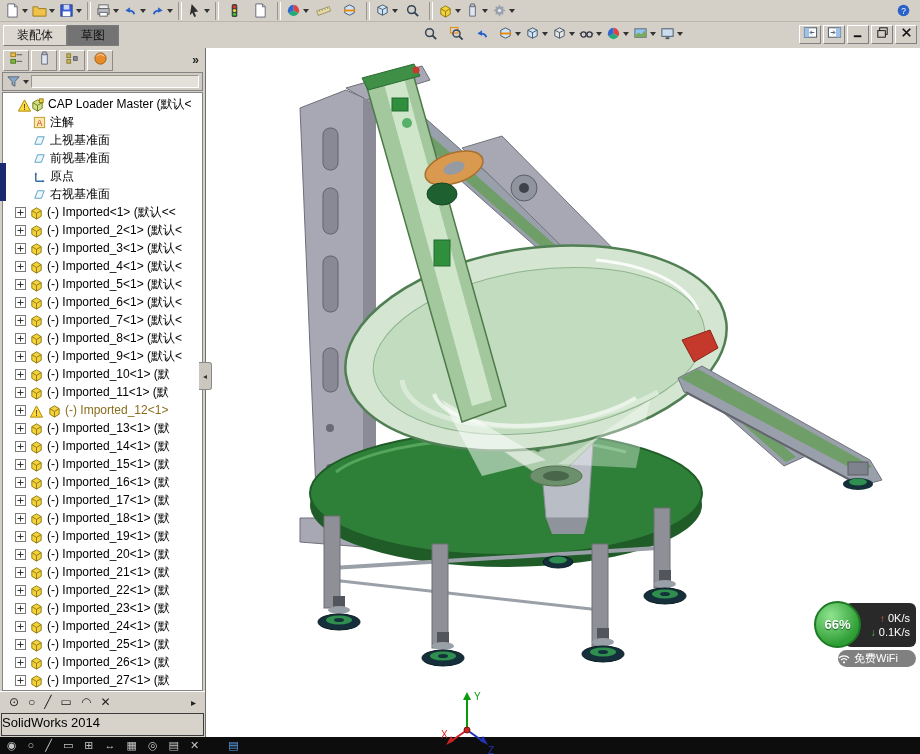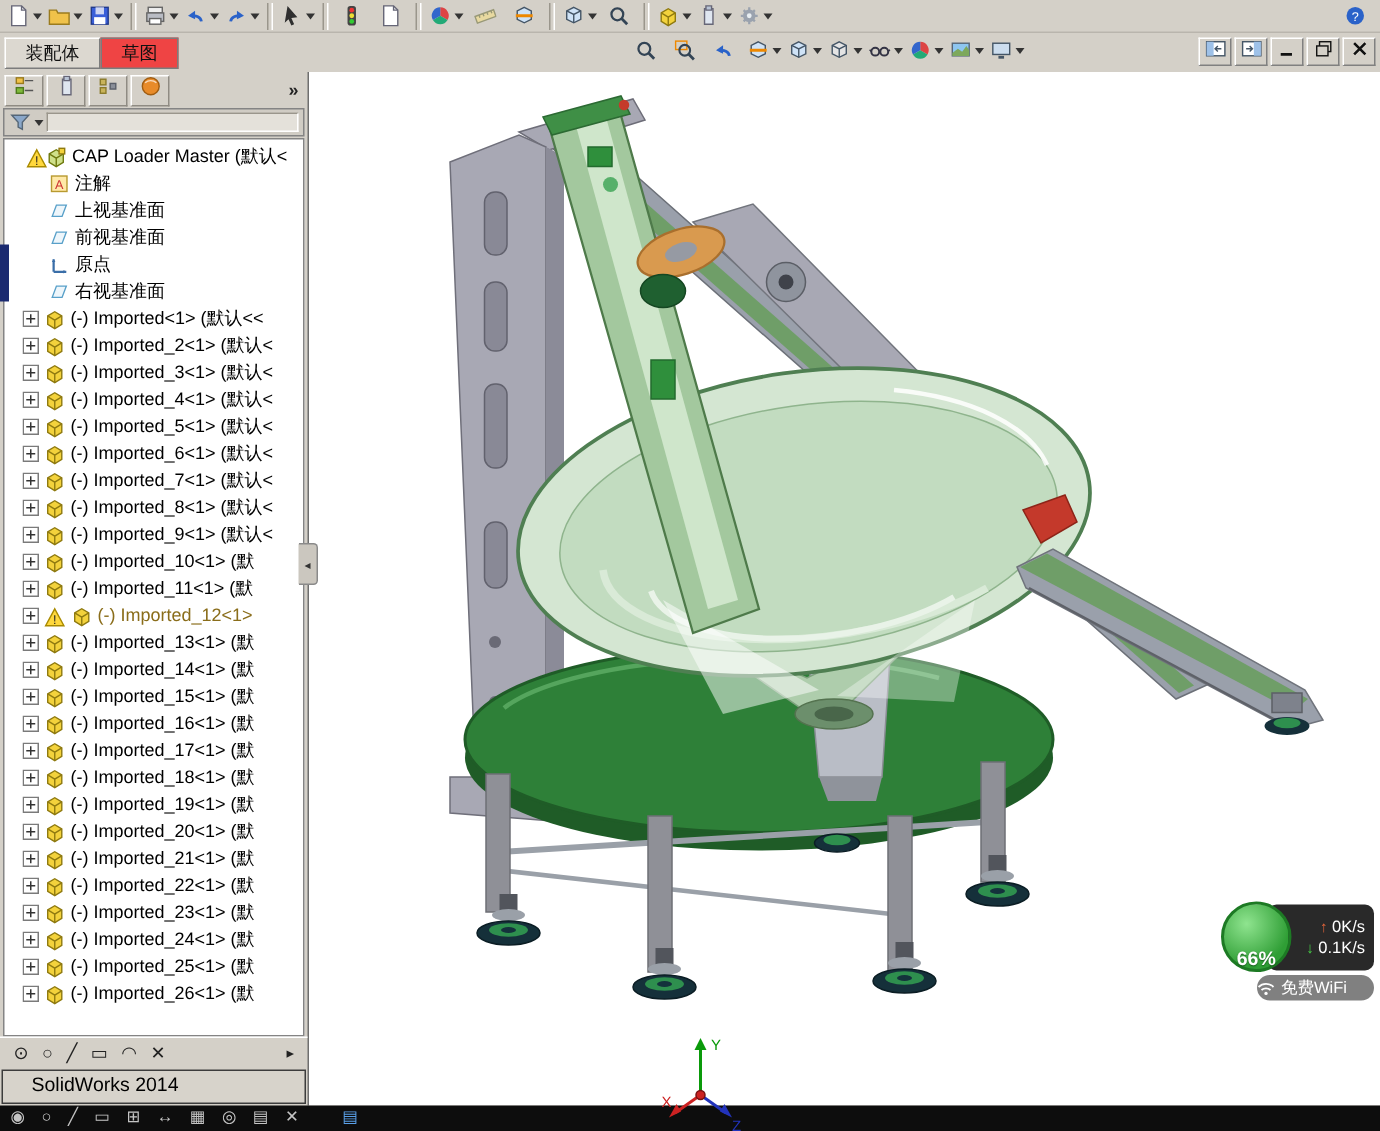--- a/index.html
+++ b/index.html
@@ -15,21 +15,21 @@
   .tb-btn .ic{width:16px;height:16px;display:flex;}
   .caret{width:0;height:0;border-left:3px solid transparent;border-right:3px solid transparent;border-top:4px solid #333;}
   .sep{width:2px;height:18px;border-left:1px solid #9a968c;border-right:1px solid #ffffff;margin:0 3px;}
   #viewtb{position:absolute;left:418px;top:2px;display:flex;align-items:center;}
   #winctl{position:absolute;right:3px;top:3px;display:flex;gap:2px;}
   .win-btn{width:20px;height:17px;background:#d4d0c8;border:1px solid #808080;
            border-top-color:#fff;border-left-color:#fff;display:flex;align-items:center;justify-content:center;}
   
   #doctabs{position:absolute;left:3px;top:3px;display:flex;}
   .dtab{height:19px;padding:0 13px;display:flex;align-items:center;font-size:12px;
-        border:1px solid #7c7c7c;background:#ef4444;color:#111;}
+        border:1px solid #7c7c7c;background:#737373;color:#111;}
   .dtab.active{background:#dcd8d0;border-top-color:#fff;border-left-color:#fff;}
   
   #leftpanel{left:0;top:48px;width:206px;height:689px;background:#d4d0c8;
              border-right:1px solid #6f6f6f;box-sizing:border-box;display:flex;flex-direction:column;}
   #ptabs{height:22px;display:flex;align-items:center;gap:2px;padding:1px 3px 0;}
   .ptab{width:24px;height:19px;border:1px solid #8f8b83;border-top-color:#fff;border-left-color:#fff;
         background:#d4d0c8;display:flex;align-items:center;justify-content:center;}
   #ptab-overflow{margin-left:auto;font-size:12px;font-weight:bold;color:#222;padding-right:3px;}
   #filterrow{height:17px;margin:1px 2px;border:1px solid #848484;display:flex;align-items:center;
              gap:2px;padding:0 3px;background:#d0ccc4;}
@@ -38,33 +38,33 @@
   .trow{height:18px;display:flex;align-items:center;gap:3px;padding-left:12px;
         font-size:12px;white-space:nowrap;overflow:hidden;color:#000;}
   .spacer{flex:0 0 14px;}
   .expbox{flex:0 0 11px;height:11px;display:flex;}
   .tico{flex:0 0 15px;height:15px;display:flex;}
   .wico{flex:0 0 13px;height:13px;display:flex;}
   #ptools{height:20px;display:flex;align-items:center;gap:9px;padding:0 9px;border-top:1px solid #fff;
           font-size:12px;color:#222;}
   #ptools .more{margin-left:auto;font-size:10px;}
   #statusbox{height:19px;margin:1px 1px 1px;border:1px solid #3c3c3c;background:#d7d3cb;
-             font-size:13px;color:#000;padding:1px 19px;white-space:nowrap;overflow:hidden;}
+             font-size:13px;color:#000;padding:1px 0;white-space:nowrap;overflow:hidden;}
   
   #viewport{left:206px;top:48px;width:714px;height:689px;background:#ffffff;}
   #collapser{left:199px;top:362px;width:12px;height:26px;background:#cbc7bf;border:1px solid #8a8a8a;
              border-left:none;border-radius:0 3px 3px 0;display:flex;align-items:center;justify-content:center;
              font-size:8px;color:#333;z-index:5;}
   #edgestrip{left:0;top:163px;width:6px;height:38px;background:#1b2a70;z-index:6;}
   
   #triad{left:234px;top:640px;width:60px;height:70px;z-index:3;}
   
   #netcircle{left:814px;top:601px;width:47px;height:47px;border-radius:50%;z-index:4;
              background:radial-gradient(circle at 35% 30%, #8fe48f, #2f9e35 70%);
-             border:2px solid #1d7a24;box-sizing:border-box;display:flex;align-items:flex-end;justify-content:center;
+             border:2px solid #1d7a24;box-sizing:border-box;display:flex;align-items:center;justify-content:center;
              color:#fff;font-size:13px;font-weight:bold;text-shadow:0 1px 1px #14581a;}
   #netbox{left:845px;top:603px;width:71px;height:44px;background:rgba(18,18,18,.9);border-radius:6px;
           z-index:3;display:flex;flex-direction:column;justify-content:center;gap:2px;padding:0 6px 0 18px;
           box-sizing:border-box;color:#fff;font-size:11px;}
   .netrow{display:flex;align-items:center;justify-content:flex-end;gap:3px;}
   .uparr{color:#e0643a;font-size:10px;} .dnarr{color:#46cf46;font-size:10px;}
   #wifipill{left:838px;top:650px;width:78px;height:17px;background:rgba(110,110,110,.88);border-radius:9px;
             z-index:3;display:flex;align-items:center;justify-content:flex-start;gap:4px;color:#fff;font-size:11px;}
   
   #bottomstrip{left:0;top:737px;width:920px;height:17px;background:#0d0d0d;display:flex;
@@ -867,20 +867,35 @@
             <path d="M2.5 5.5h6M5.5 2.5v6" stroke="#333"></path>
           </svg>
         </span>
         <span class="tico">
           <svg width="15" height="15" viewBox="0 0 16 16">
             <path d="M3 6l5-3 5 3v6l-5 3-5-3z" fill="#f3d23c" stroke="#8f7a10"></path>
             <path d="M3 6l5 3 5-3M8 9v6" stroke="#8f7a10" fill="none"></path>
           </svg>
         </span>
         <span>(-) Imported_26&lt;1&gt; (默</span>
+      </div>
+      <div class="trow">
+        <span class="expbox">
+          <svg width="11" height="11" viewBox="0 0 11 11">
+            <rect x="0.5" y="0.5" width="10" height="10" fill="#fff" stroke="#7a7a7a"></rect>
+            <path d="M2.5 5.5h6M5.5 2.5v6" stroke="#333"></path>
+          </svg>
+        </span>
+        <span class="tico">
+          <svg width="15" height="15" viewBox="0 0 16 16">
+            <path d="M3 6l5-3 5 3v6l-5 3-5-3z" fill="#f3d23c" stroke="#8f7a10"></path>
+            <path d="M3 6l5 3 5-3M8 9v6" stroke="#8f7a10" fill="none"></path>
+          </svg>
+        </span>
+        <span>(-) Imported_27&lt;1&gt; (默</span>
       </div>
     </div>
   <div id="ptools">
       <span>⊙</span>
       <span>○</span>
       <span>╱</span>
       <span>▭</span>
       <span>◠</span>
       <span>✕</span>
       <span class="more">▸</span>

